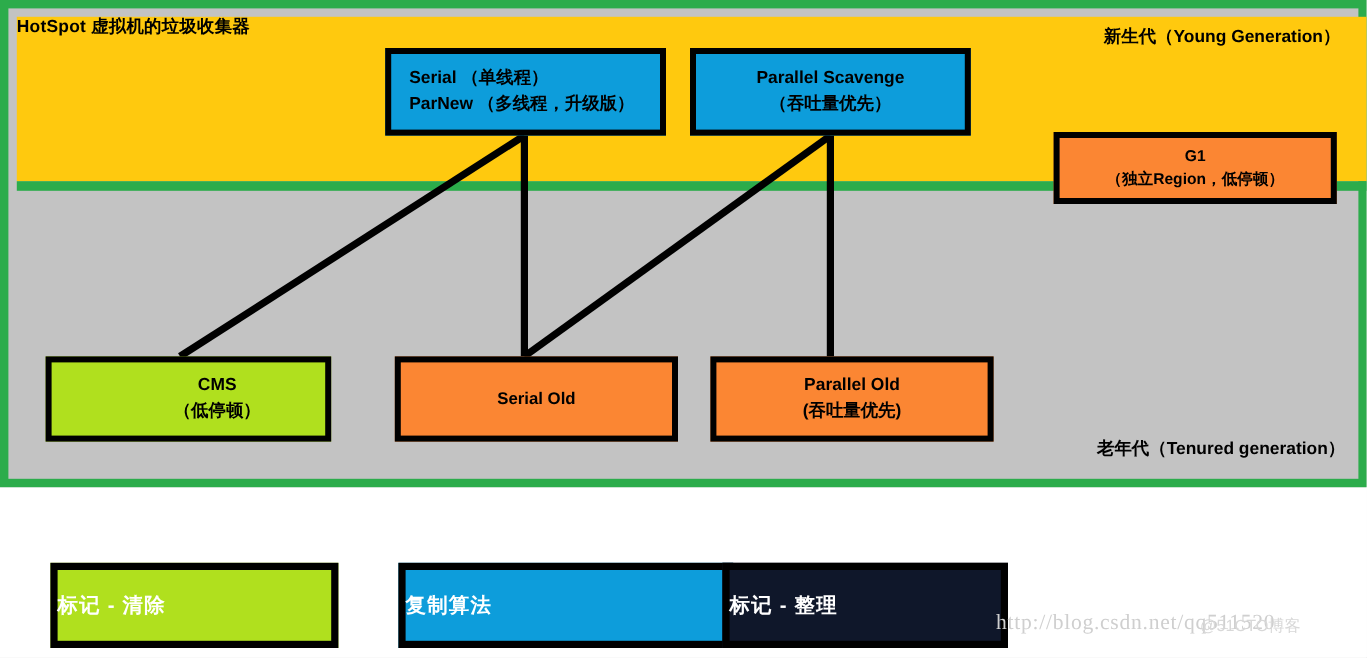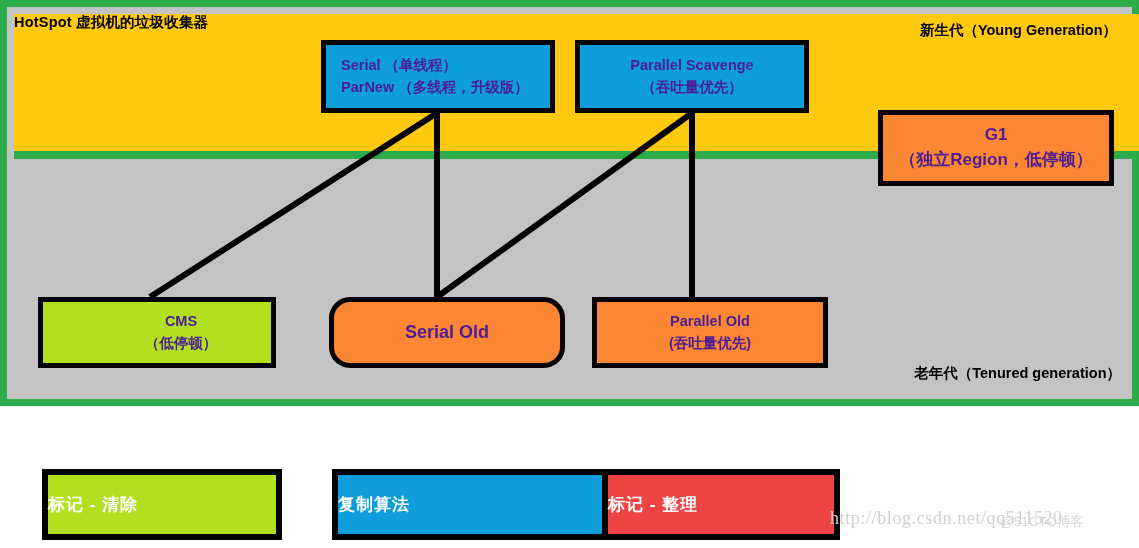--- a/index.html
+++ b/index.html
@@ -71,35 +71,35 @@
   
   .box {
     position: absolute;
     box-sizing: border-box;
     border: 5px solid #000000;
     display: flex;
     flex-direction: column;
     align-items: center;
     justify-content: center;
     text-align: left;
-    color: #4c1d95;
+    color: #000000;
     font-weight: bold;
     z-index: 6;
     line-height: 1.45;
   }
   .box .ln { display: block; white-space: nowrap; }
   .box.blue   { background: #0d9ddb; }
   .box.orange { background: #fb8633; }
   .box.lime   { background: #b0e01e; padding-left: 48px; }
 
   .box-serial-parnew { left: 321px; top: 40px;  width: 234px; height: 73px; font-size: 14.5px; align-items: flex-start; padding-left: 15px; }
   .box-par-scavenge  { left: 575px; top: 40px;  width: 234px; height: 73px; font-size: 14.5px; }
-  .box-g1            { left: 878px; top: 110px; width: 236px; height: 76px; font-size: 17px; }
+  .box-g1            { left: 878px; top: 110px; width: 236px; height: 60px; font-size: 13px; }
   .box-cms           { left: 38px;  top: 297px; width: 238px; height: 71px; font-size: 14.5px; }
-  .box-serial-old    { left: 329px; top: 297px; width: 236px; height: 71px; font-size: 18px; border-radius: 21px; }
+  .box-serial-old    { left: 329px; top: 297px; width: 236px; height: 71px; font-size: 14px; }
   .box-parallel-old  { left: 592px; top: 297px; width: 236px; height: 71px; font-size: 14.5px; }
 
   
   #connectors {
     position: absolute;
     left: 0; top: 0;
     width: 1139px; height: 548px;
     z-index: 3;
     pointer-events: none;
   }
@@ -113,21 +113,21 @@
     align-items: center;
     justify-content: flex-start;
     color: #ffffff;
     font-weight: bold;
     font-size: 17px;
     letter-spacing: 1px;
     z-index: 6;
   }
   .legend-1 { left: 42px;  top: 469px; width: 240px; height: 71px; background: #b0e01e; }
   .legend-2 { left: 332px; top: 469px; width: 279px; height: 71px; background: #0d9ddb; }
-  .legend-3 { left: 602px; top: 469px; width: 238px; height: 71px; background: #ef4444; }
+  .legend-3 { left: 602px; top: 469px; width: 238px; height: 71px; background: #0f172a; }
 
   
   .watermark-url {
     position: absolute;
     left: 830px;
     top: 508px;
     font-family: "Liberation Serif", "DejaVu Serif", serif;
     font-size: 18px;
     color: #cfcfcf;
     letter-spacing: 0.6px;

